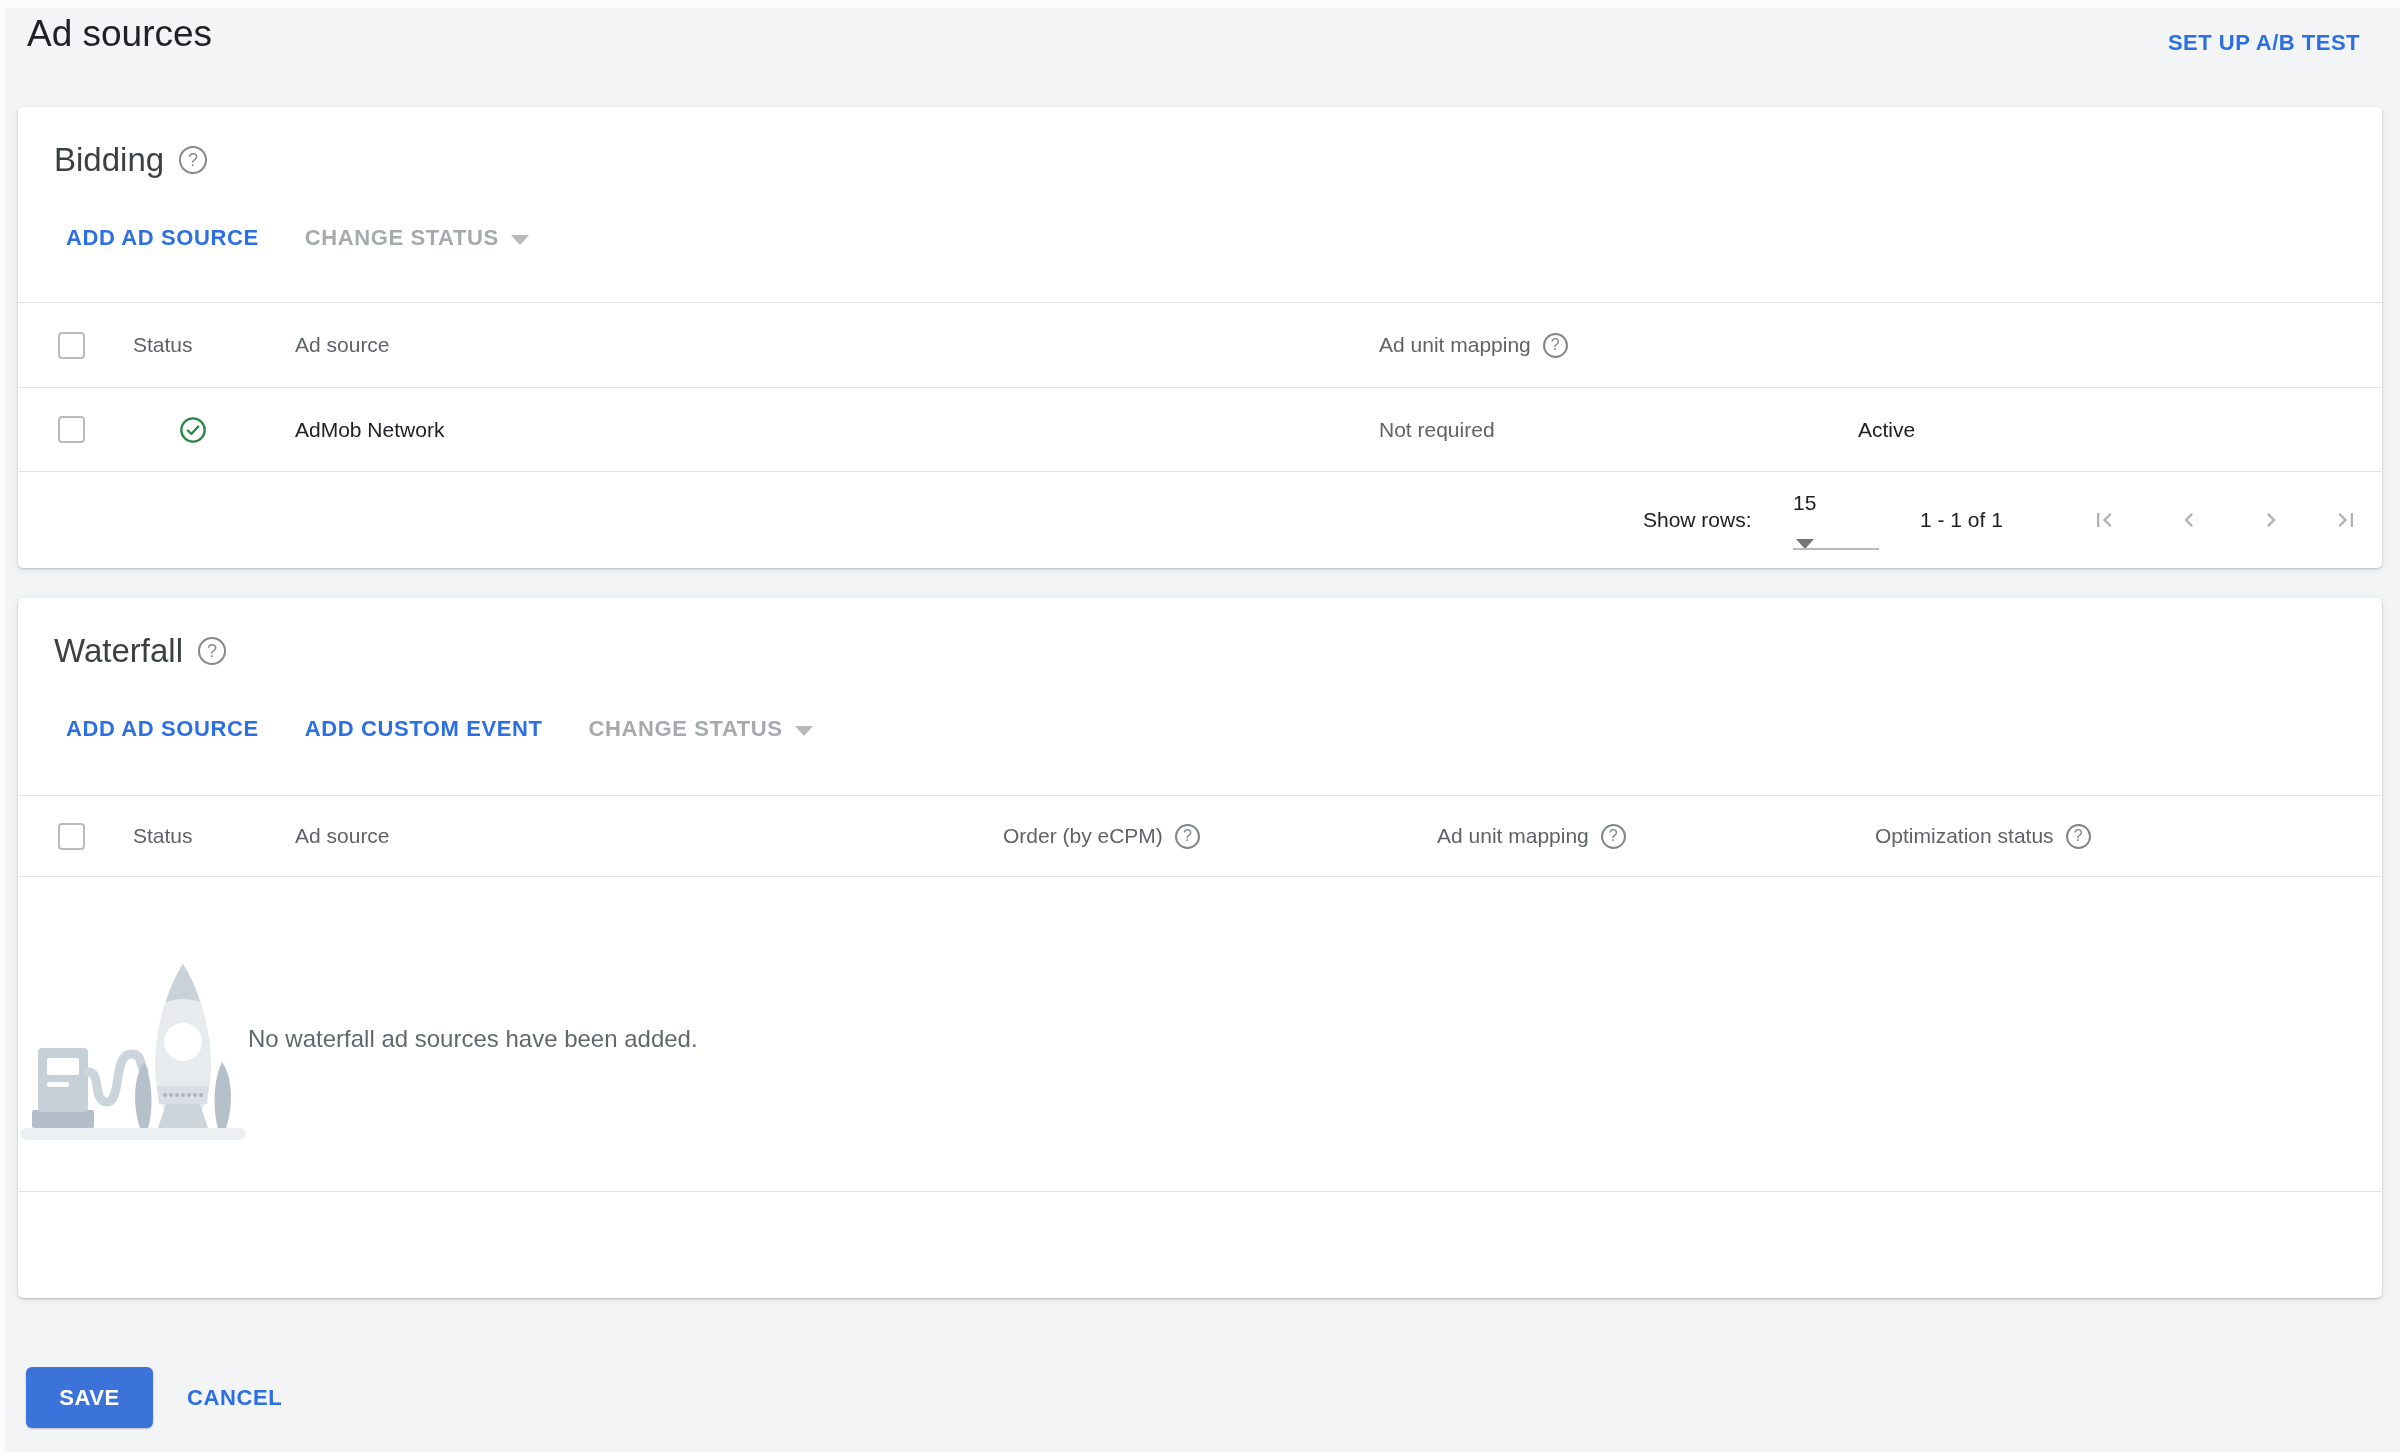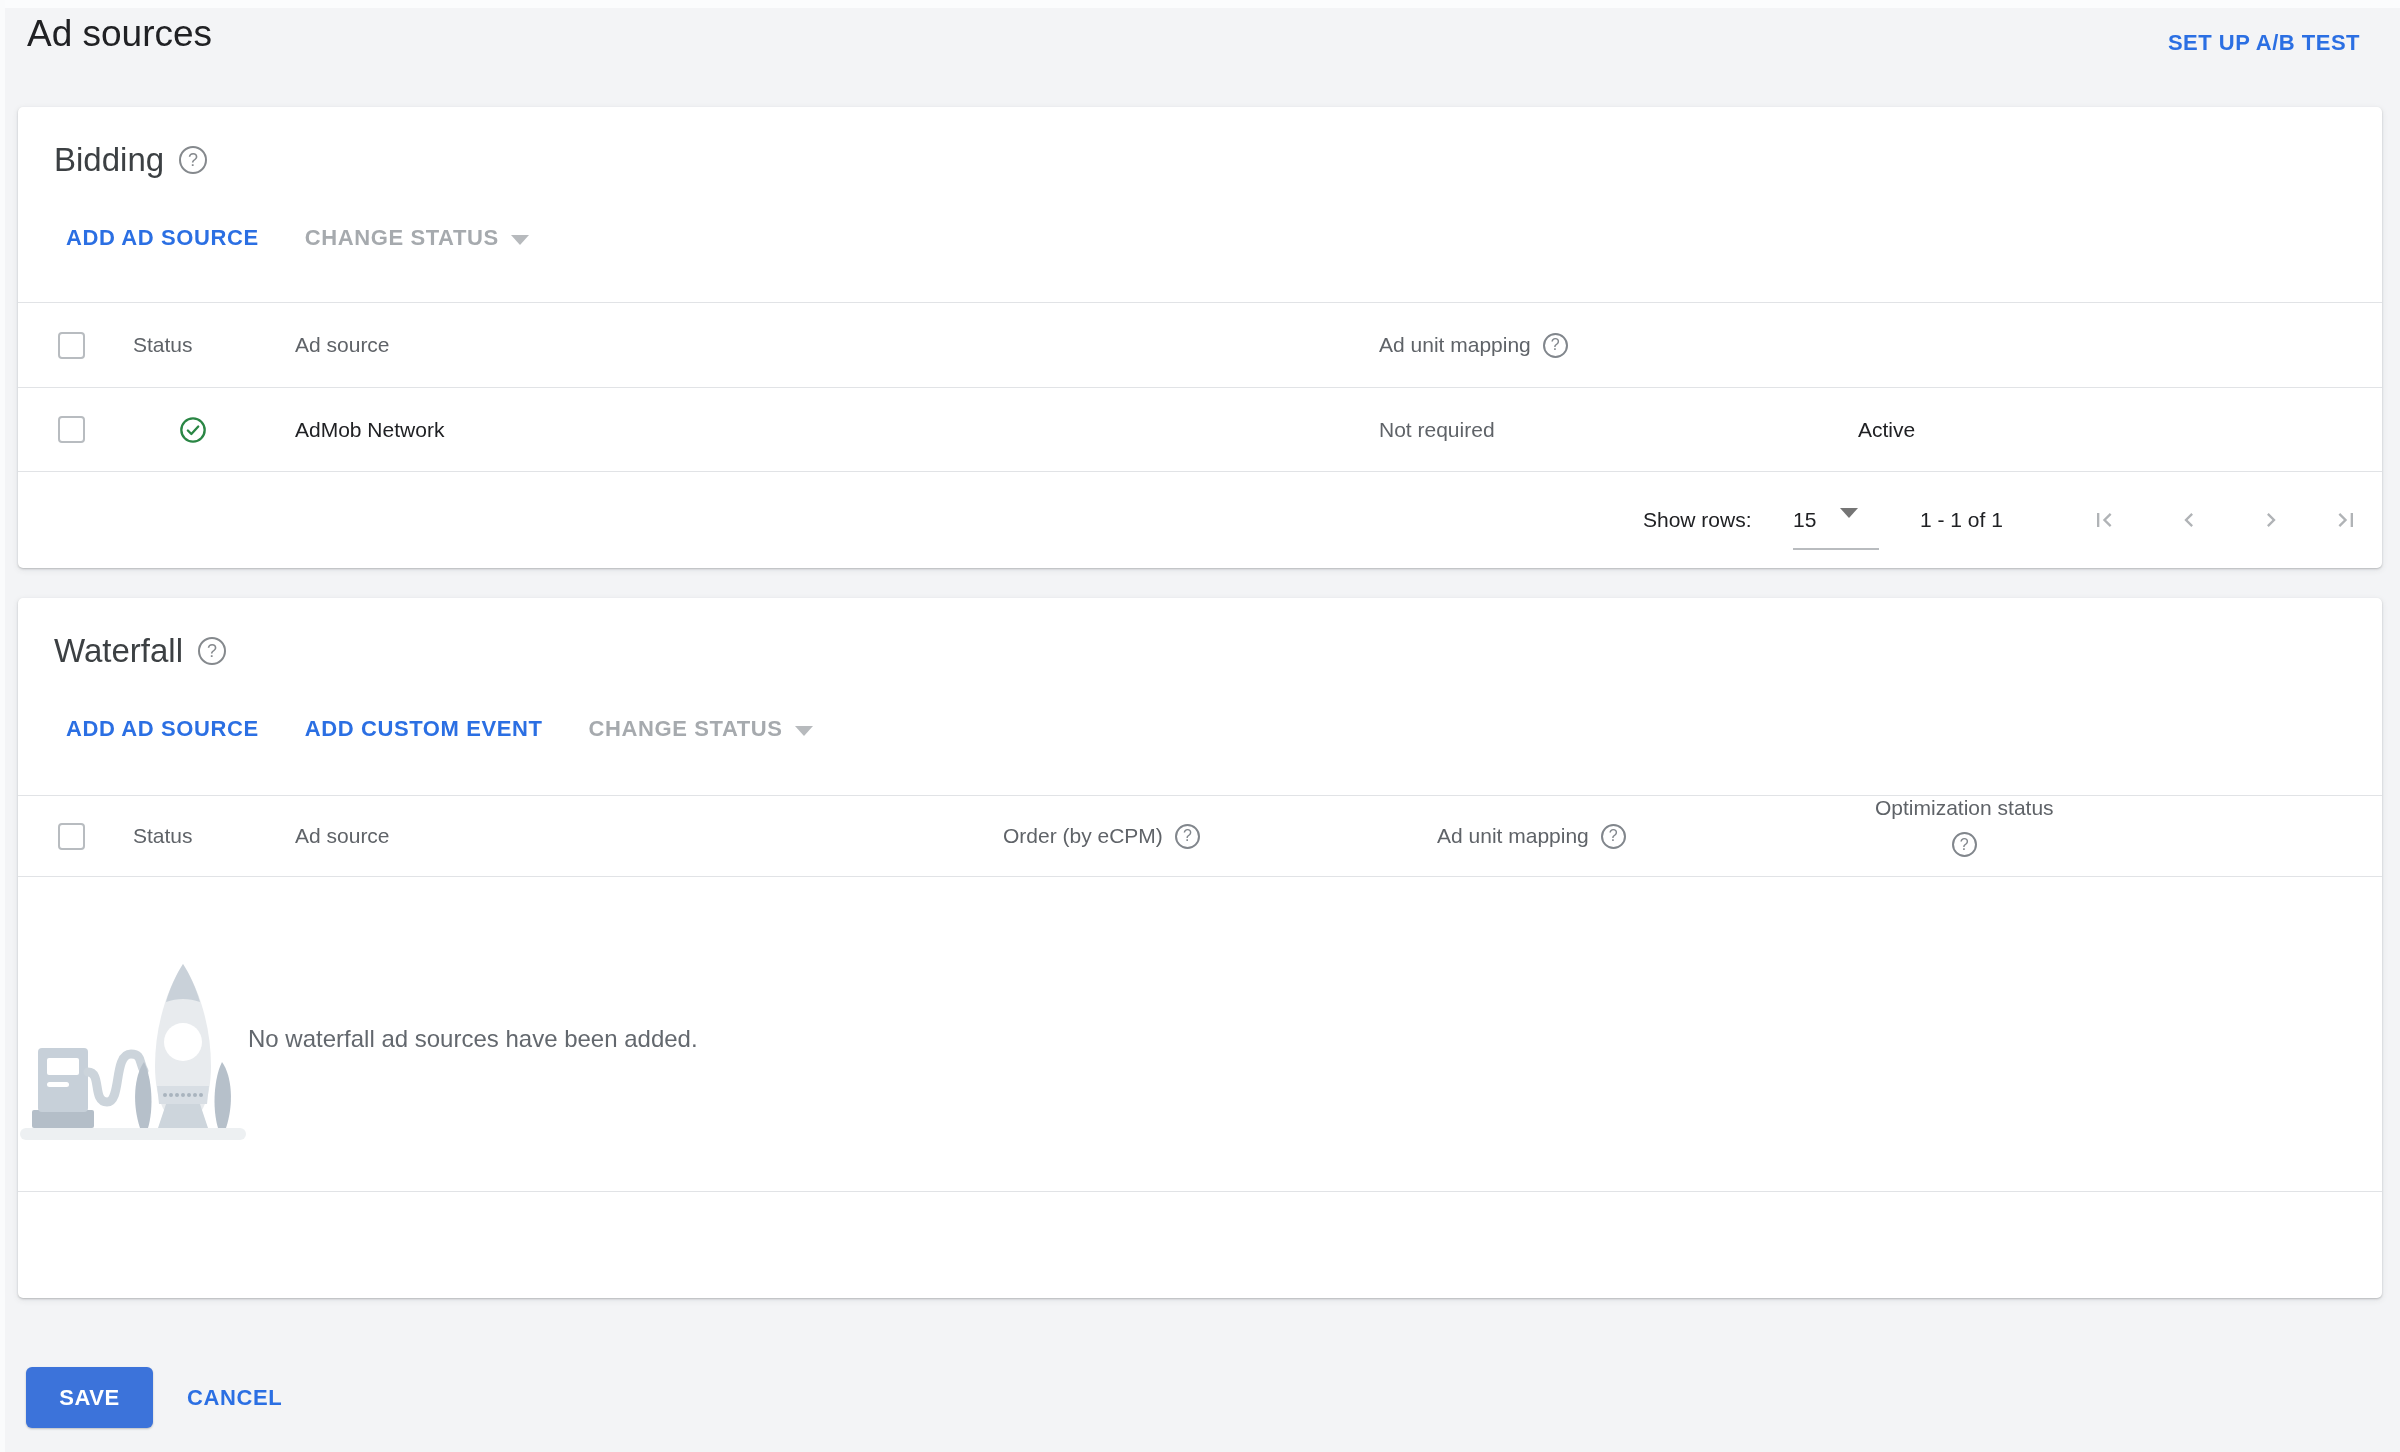--- a/index.html
+++ b/index.html
@@ -79,32 +79,32 @@
     display: flex; align-items: center; gap: 12px; white-space: nowrap;
   }
   .c-check  { left: 40px; }
   .c-status { left: 115px; }
   .c-status-icon { left: 161px; }
   .c-source { left: 277px; }
   .c-bid-map     { left: 1361px; }
   .c-bid-partner { left: 1840px; }
   .c-wf-order { left: 985px; }
   .c-wf-map   { left: 1419px; }
-  .c-wf-opt   { left: 1857px; flex-direction: column; }
+  .c-wf-opt   { left: 1857px; }
   .muted { color: #5f6368; }
 
   .checkbox {
     box-sizing: border-box; width: 27px; height: 27px;
     border: 2px solid #b8bcc0; border-radius: 4px; background: #fff; cursor: pointer;
   }
 
   .pagination { position: relative; height: 96px; font-size: 21px; color: #202124; }
   .pg { position: absolute; top: 50%; transform: translateY(-50%); white-space: nowrap; }
   .show-rows-label { left: 1625px; }
-  .rows-select { left: 1775px; display: flex; align-items: flex-start; gap: 24px; cursor: pointer; }
+  .rows-select { left: 1775px; display: flex; align-items: center; gap: 24px; cursor: pointer; flex-direction: column; }
   .rows-caret {
     width: 0; height: 0;
     border-left: 9px solid transparent; border-right: 9px solid transparent;
     border-top: 10px solid #757575;
   }
   .select-underline { position: absolute; left: 1775px; top: 76px; width: 86px; height: 2px; background: #b9bcbf; }
   .range-label { left: 1902px; }
   .pager-icon { position: absolute; top: 50%; transform: translateY(-50%); width: 28px; height: 28px; cursor: pointer; }
   .pager-first { left: 2072px; } .pager-prev { left: 2157px; } .pager-next { left: 2239px; } .pager-last { left: 2314px; }
 

